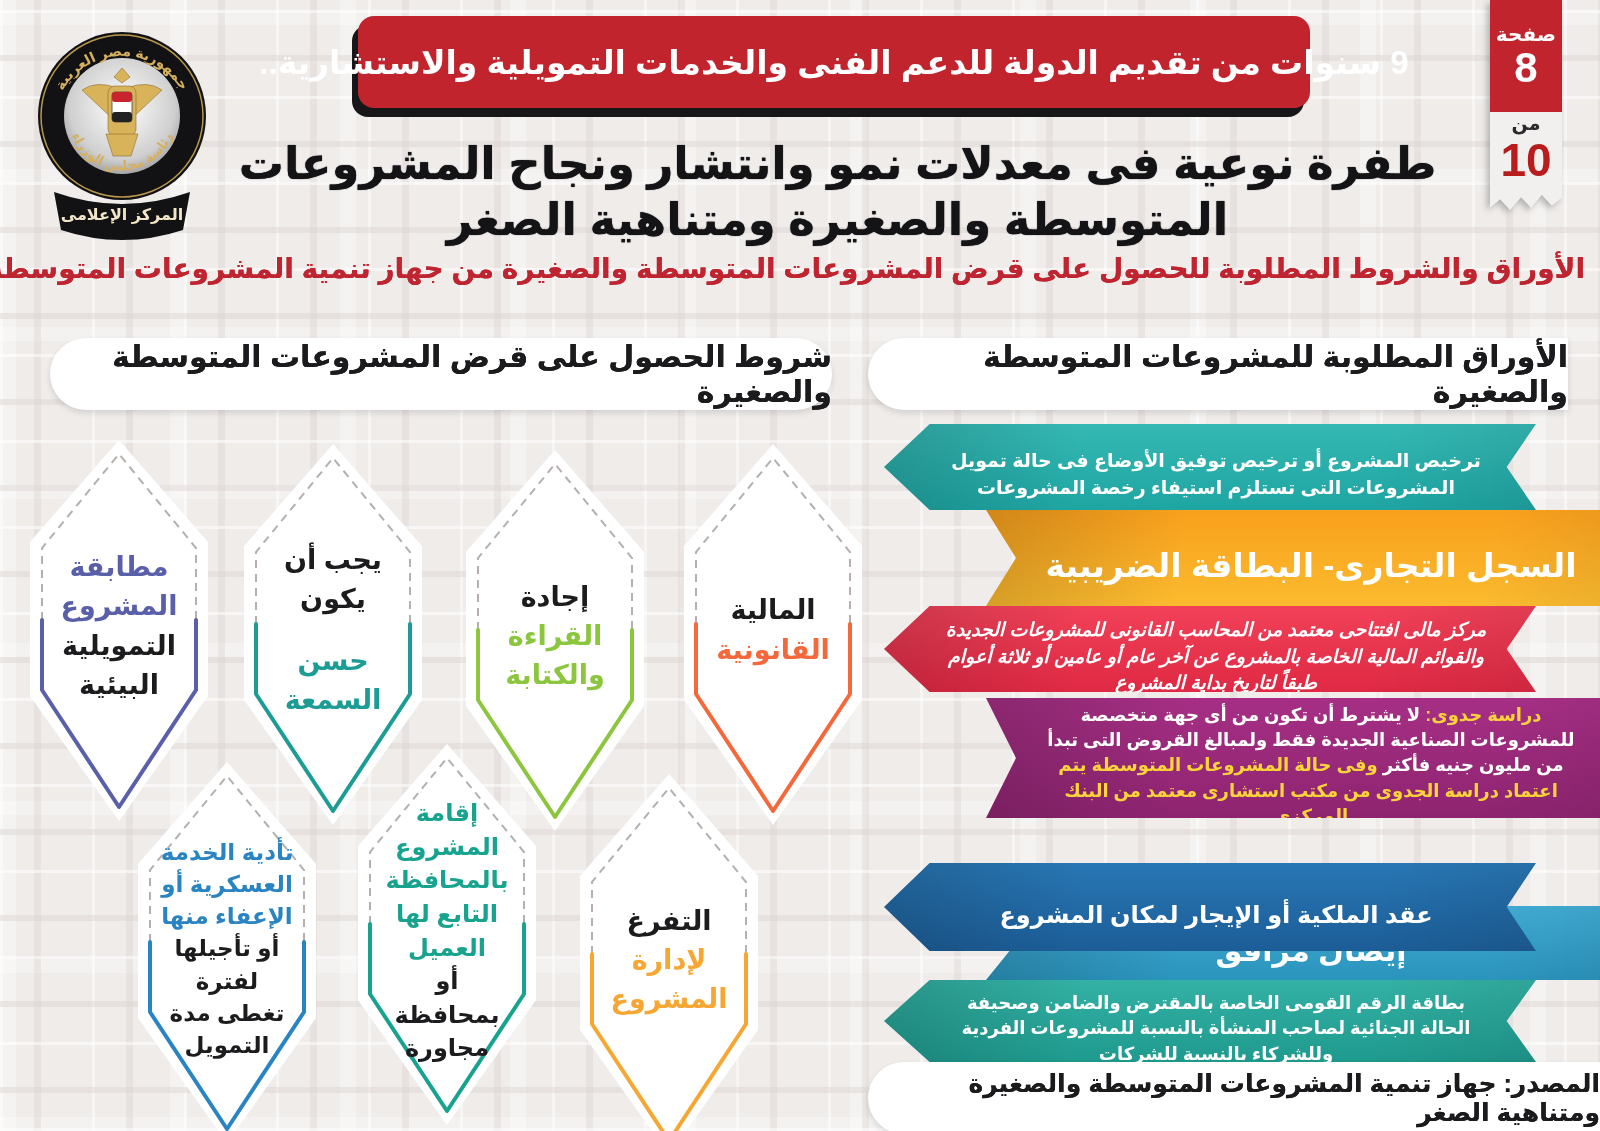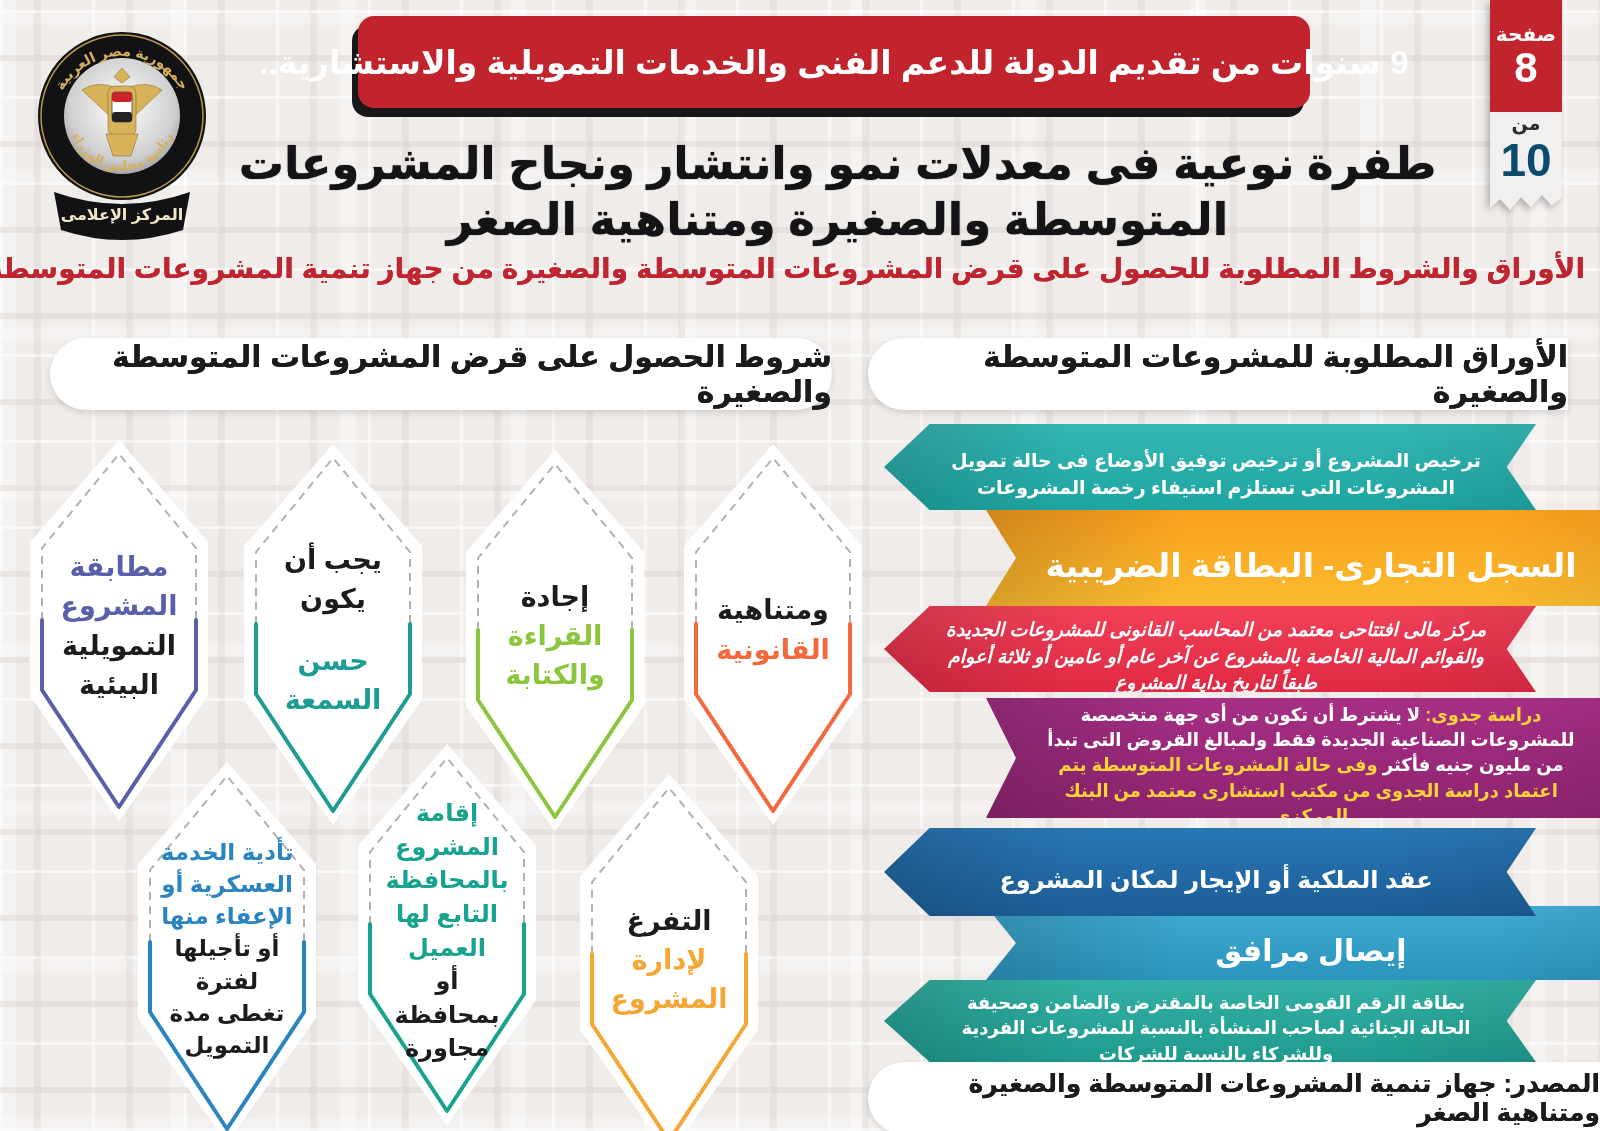--- a/index.html
+++ b/index.html
@@ -20,21 +20,21 @@
     color:#fff;font-weight:bold;font-size:33px;white-space:nowrap;}
   .page-tab{left:1490px;top:0;width:72px;height:212px;filter:drop-shadow(-3px 3px 3px rgba(0,0,0,.25));}
   .page-tab .inner{width:100%;height:100%;background:#f2f0ee;
     clip-path:polygon(0 0,100% 0,100% 93%,86% 97%,72% 92%,57% 98%,43% 93%,28% 99%,14% 94%,0 98%);}
   .tab-red{position:absolute;left:0;top:0;width:100%;height:112px;background:#c2242e;
     display:flex;flex-direction:column;align-items:center;justify-content:center;color:#fff;font-weight:bold;}
   .tab-red .w1{font-size:20px;line-height:1.2;}
   .tab-red .w2{font-size:42px;line-height:1.05;}
   .tab-white{position:absolute;left:0;top:112px;width:100%;text-align:center;font-weight:bold;}
   .tab-white .w3{font-size:19px;color:#2a2a2c;line-height:1.3;}
-  .tab-white .w4{font-size:46px;color:#0c4a6e;line-height:1.0;}
+  .tab-white .w4{font-size:46px;color:#b91c1c;line-height:1.0;}
 
   .title{left:215px;top:136px;width:1245px;text-align:center;color:#141417;font-weight:bold;
     font-size:45px;line-height:1.25;text-shadow:0 0 1px #141417;}
   .subtitle{left:15px;top:252px;width:1570px;text-align:center;color:#bf2531;font-weight:bold;
     font-size:28px;white-space:nowrap;text-shadow:0 0 .5px #bf2531;}
 
   
   .logo{left:36px;top:28px;width:172px;height:214px;}
 
   
@@ -70,21 +70,21 @@
   .ribbon::after{content:"";position:absolute;inset:0;
     background:linear-gradient(100deg, rgba(0,0,0,.16), transparent 30%, transparent 75%, rgba(0,0,0,.08));}
   .point-left{left:884px;width:548px;padding:0 46px 0 58px;
     clip-path:polygon(0 50%,7% 0,100% 0,95.5% 50%,100% 100%,7% 100%);}
   .point-right{left:986px;width:550px;padding:0 66px 0 50px;
     clip-path:polygon(0 0,94.5% 0,100% 50%,94.5% 100%,0 100%,4.5% 50%);}
   .r1{top:424px;height:86px;background:linear-gradient(180deg,#35b8b4,#1ea5a2);z-index:9;}
   .r2{top:510px;height:96px;background:linear-gradient(180deg,#f9a01d,#fbbb2f);z-index:8;font-size:33px;}
   .r3{top:606px;height:86px;background:linear-gradient(180deg,#f14158,#e02944);z-index:7;font-style:italic;}
   .r4{top:698px;height:120px;background:linear-gradient(180deg,#a62f85,#8e2470);z-index:6;font-size:18px;}
-  .r5{top:828px;height:88px;background:linear-gradient(180deg,#2877b5,#1c5d97);z-index:5;font-size:24px;}
+  .r5{top:863px;height:88px;background:linear-gradient(180deg,#2877b5,#1c5d97);z-index:5;font-size:24px;}
   .r6{top:906px;height:74px;background:linear-gradient(180deg,#41abd3,#2b94bd);z-index:4;font-size:30px;}
   .r7{top:980px;height:82px;background:linear-gradient(180deg,#33b1a4,#1f9a8e);z-index:3;font-size:18px;}
   .seg-yellow{color:#ffd43a;}
   .seg-white{color:#ffffff;}
 
   .source-pill{left:868px;top:1062px;width:732px;height:72px;background:#fff;border-radius:40px 0 0 40px;
     display:flex;align-items:center;justify-content:center;color:#1b1b1e;font-weight:bold;font-size:25px;
     box-shadow:0 3px 6px rgba(0,0,0,.12);z-index:10;text-shadow:0 0 .6px #1b1b1e;}
 </style>
 </head>
@@ -188,21 +188,21 @@
     </div>
   </div>
 
   <div class="abs hex c4" style="left:682px;top:442px">
     <svg width="182" height="385" viewBox="0 0 182 385">
       <path class="fillw" d="M91 2 L180 104 L180 258 L91 383 L2 258 L2 104 Z"></path>
       <path class="dash" d="M14 182 L14 110 L91 16 L168 110 L168 182"></path>
       <path class="solid" d="M14 182 L14 252 L91 369 L168 252 L168 182"></path>
     </svg>
     <div class="hex-text fs27" dir="rtl">
-      <span class="dark">ومتناهية</span>
+      <span class="dark">المالية</span>
       <span class="accent">القانونية</span>
     </div>
   </div>
 
   <div class="abs hex c5" style="left:136px;top:760px">
     <svg width="182" height="385" viewBox="0 0 182 385">
       <path class="fillw" d="M91 2 L180 104 L180 258 L91 383 L2 258 L2 104 Z"></path>
       <path class="dash" d="M14 182 L14 110 L91 16 L168 110 L168 182"></path>
       <path class="solid" d="M14 182 L14 252 L91 369 L168 252 L168 182"></path>
     </svg>

